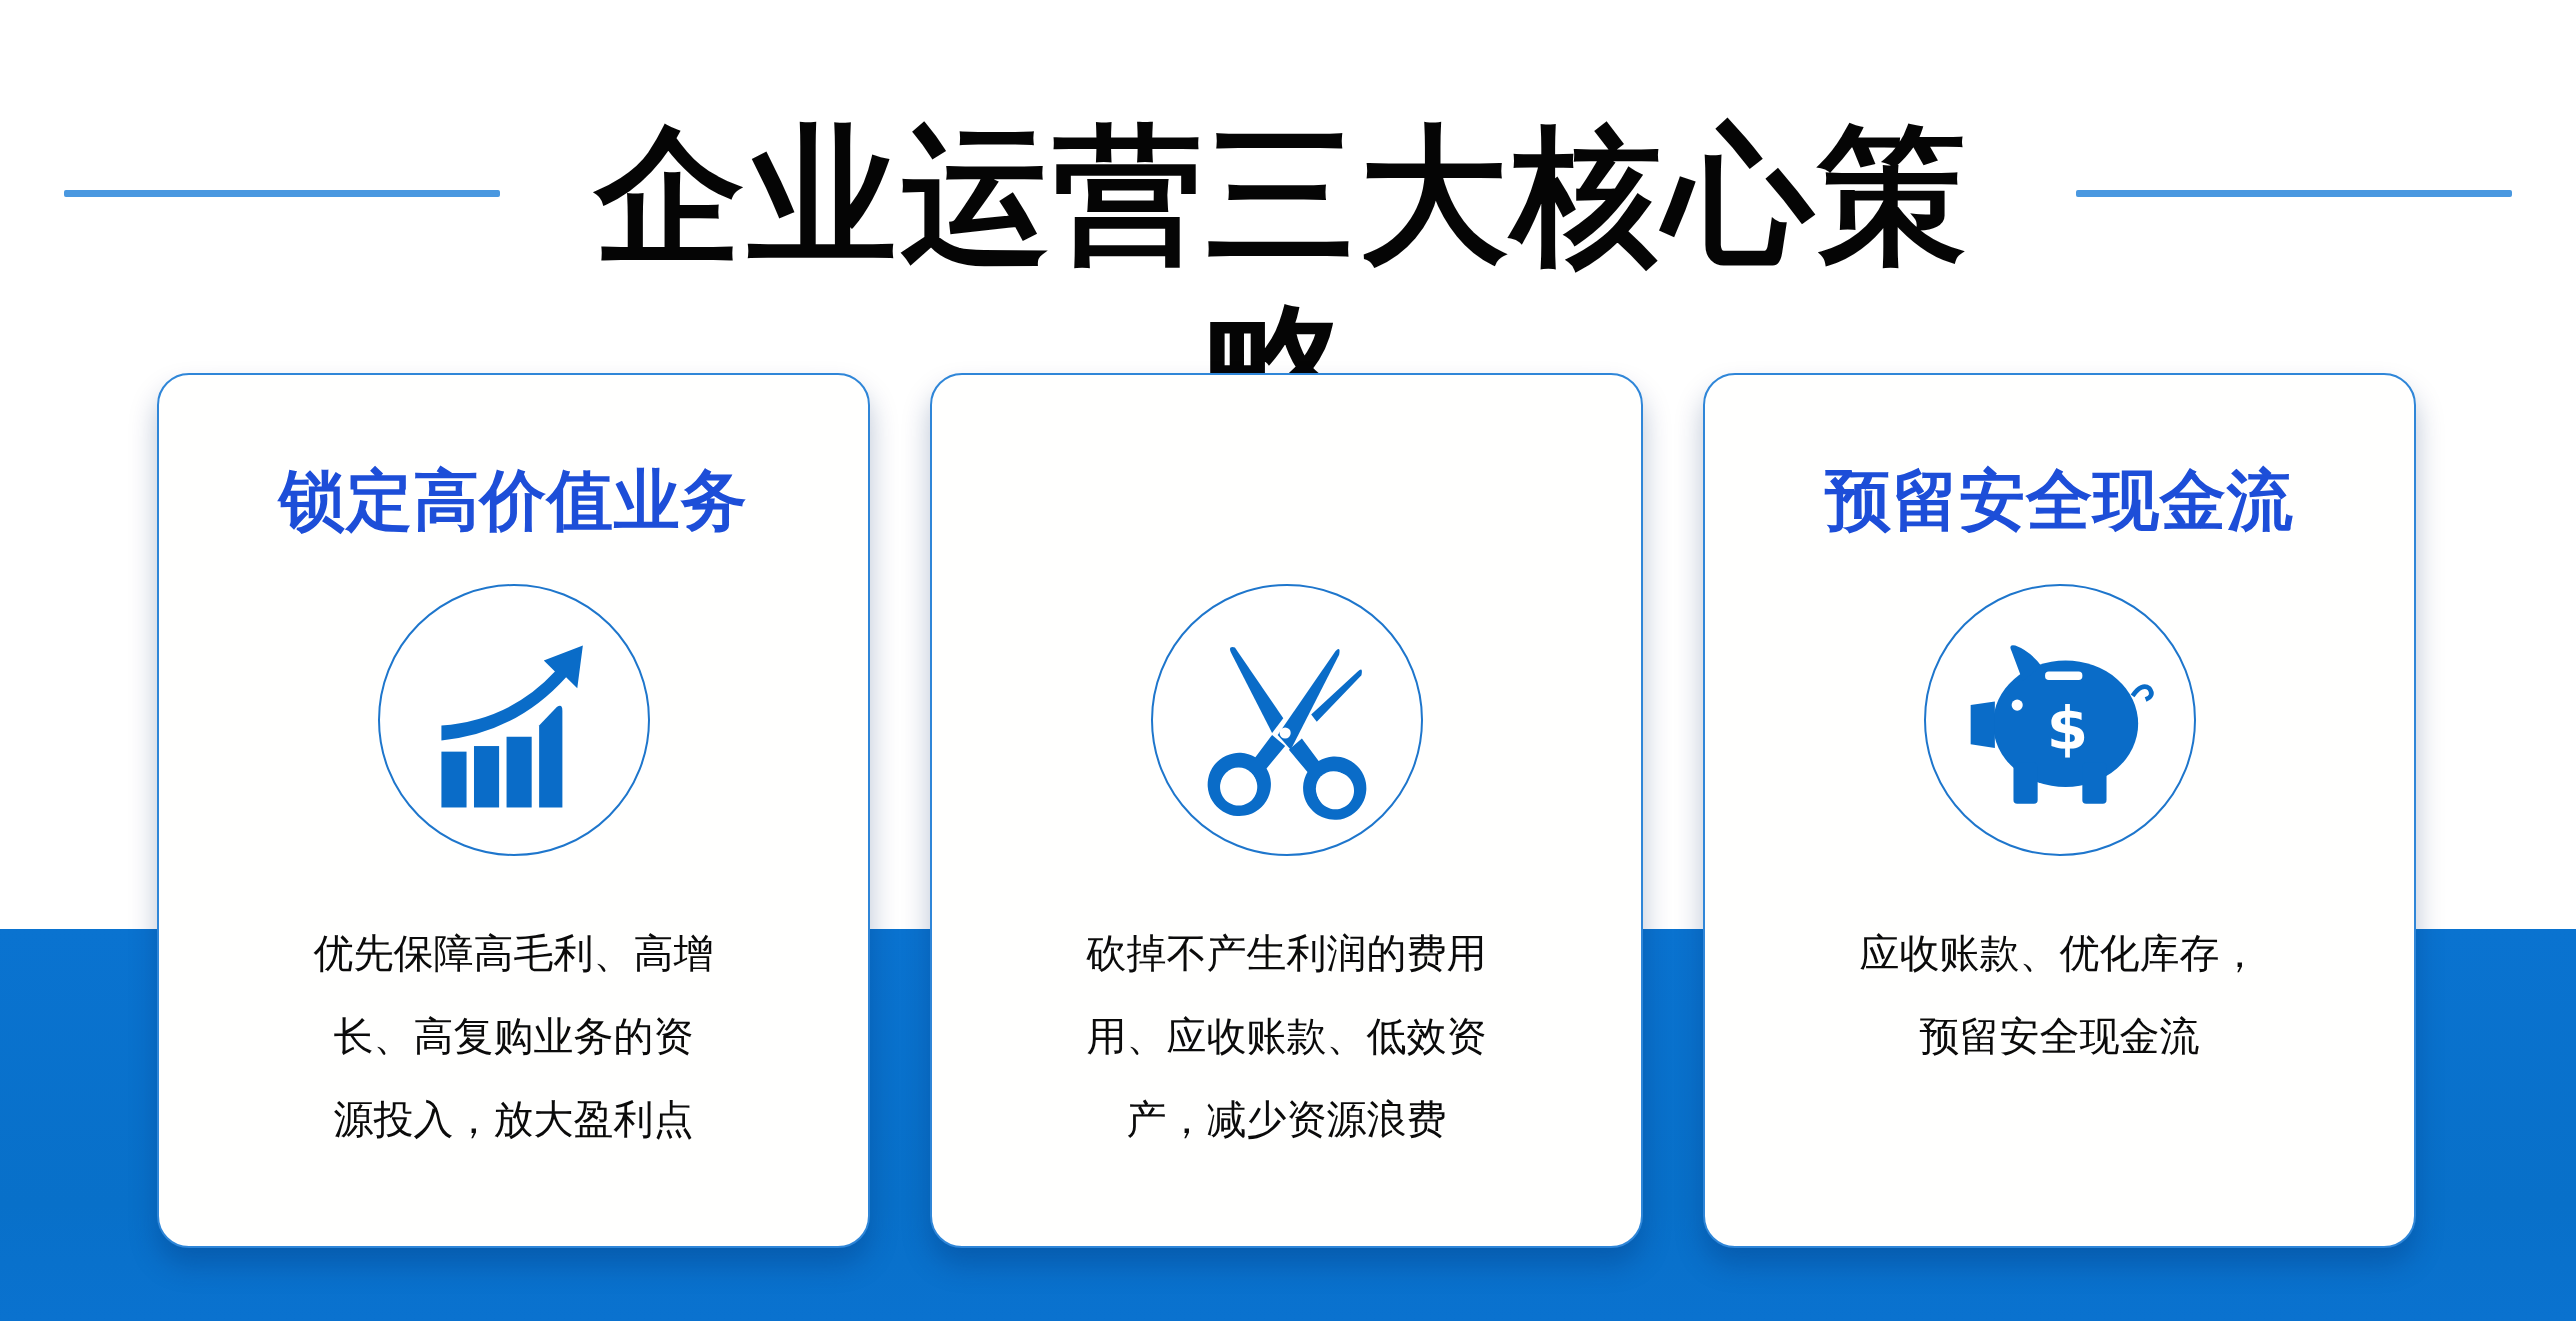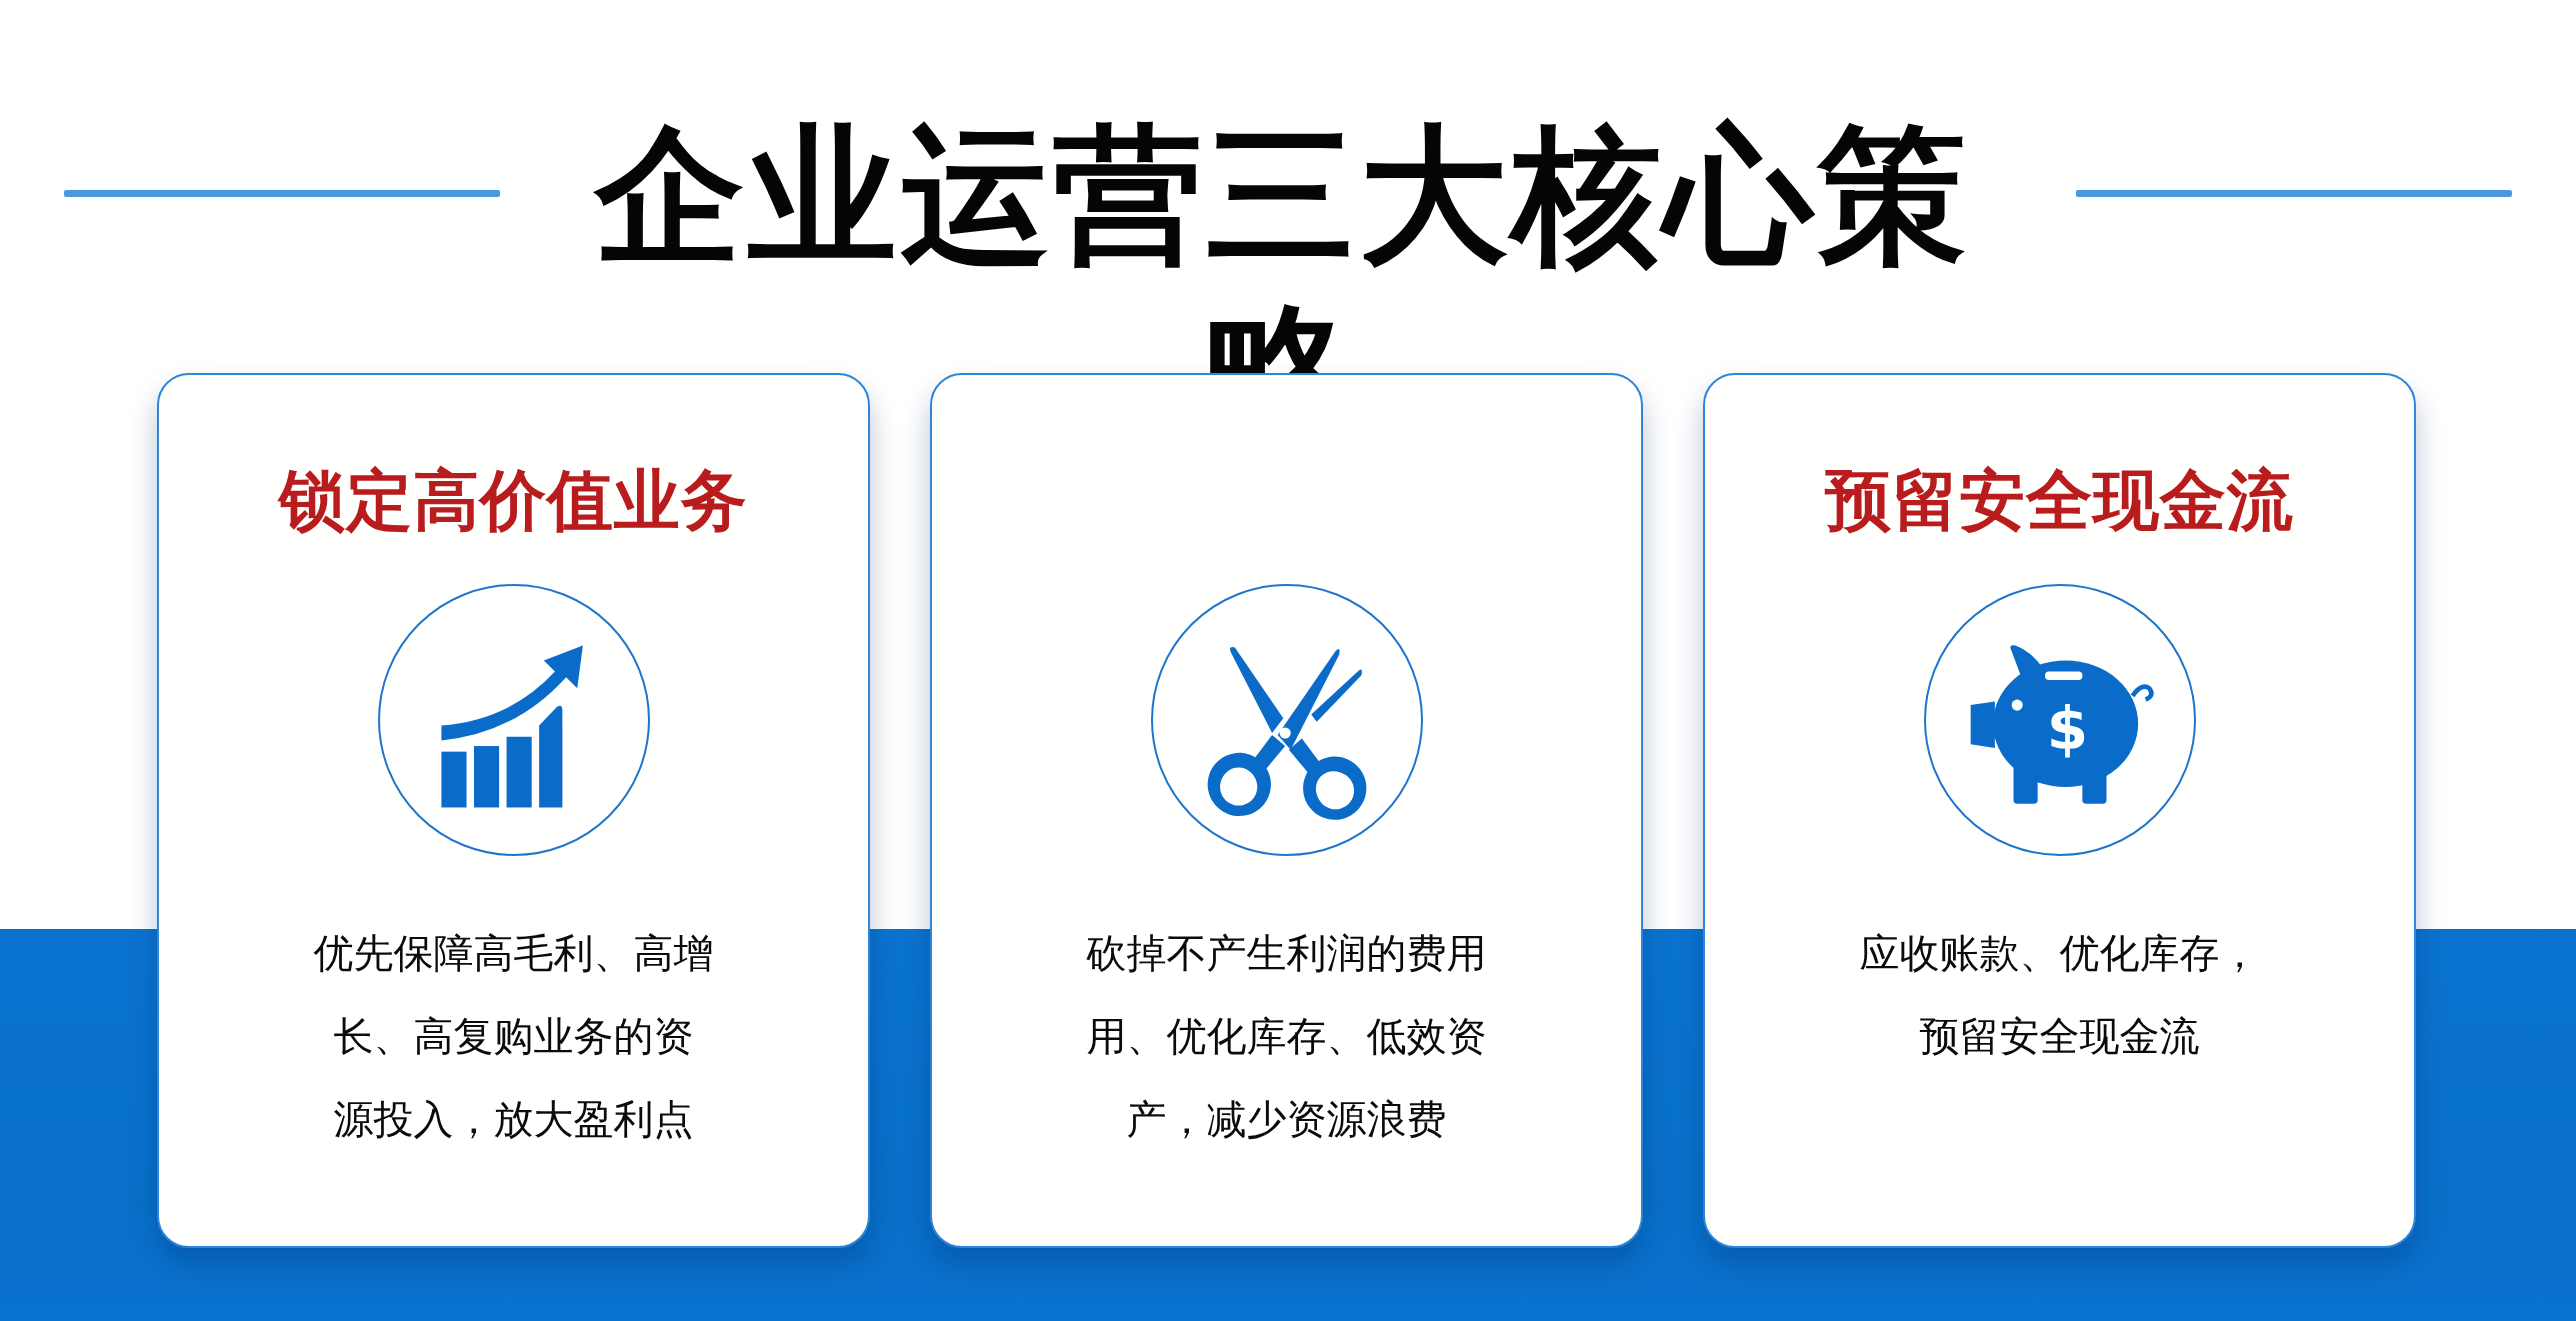--- a/index.html
+++ b/index.html
@@ -26,21 +26,21 @@
     position:absolute; top:373px; width:713px; height:875px;
     background:#fffffe; border:2.8px solid #2f86d8; border-radius:32px;
     box-sizing:border-box;
     box-shadow:0 17px 28px rgba(0,40,100,0.28);
   }
   .card-1 { left:157px; }
   .card-2 { left:930px; }
   .card-3 { left:1703px; }
   .card-title {
     position:absolute; left:0; width:100%; top:83px;
-    text-align:center; font-size:66px; font-weight:bold; color:#b91c1c;
+    text-align:center; font-size:66px; font-weight:bold; color:#1d4ed8;
     line-height:85px; letter-spacing:0.9px;
   }
   .icon-circle {
     position:absolute; left:50%; top:209px; width:272px; height:272px;
     margin-left:-136px; border:2.8px solid #1e76cc; border-radius:50%;
     box-sizing:border-box; background:#ffffff;
   }
   .icon-circle svg { position:absolute; left:0; top:0; width:100%; height:100%; }
   .card-body {
     position:absolute; left:57px; right:57px; top:537px;
@@ -87,21 +87,21 @@
         <path d="M128 160 L142 172 L122 196 A34 34 0 1 1 110 184 Z M92 196 A20 20 0 1 0 92.1 196 Z" fill-rule="evenodd"></path>
         <path d="M146 176 L160 164 L178 188 A34 34 0 1 1 166 200 Z M196 200 A20 20 0 1 0 196.1 200 Z" fill-rule="evenodd"></path>
         <circle cx="142" cy="158" r="6" fill="#ffffff"></circle>
       </g>
       <circle cx="92" cy="214" r="19" fill="#ffffff"></circle>
       <circle cx="194" cy="218" r="19" fill="#ffffff"></circle>
     </svg>
   </div>
   <div class="card-body">
     <span>砍掉不产生利润的费用</span>
-    <span>用、优化库存、低效资</span>
+    <span>用、应收账款、低效资</span>
     <span>产，减少资源浪费</span>
   </div>
 </div>
 
 <div class="card card-3">
   <div class="card-title">预留安全现金流</div>
   <div class="icon-circle">
     <svg viewBox="0 0 288 288">
       <g fill="#0a6cc8">
         <ellipse cx="150" cy="148" rx="78" ry="68"></ellipse>

